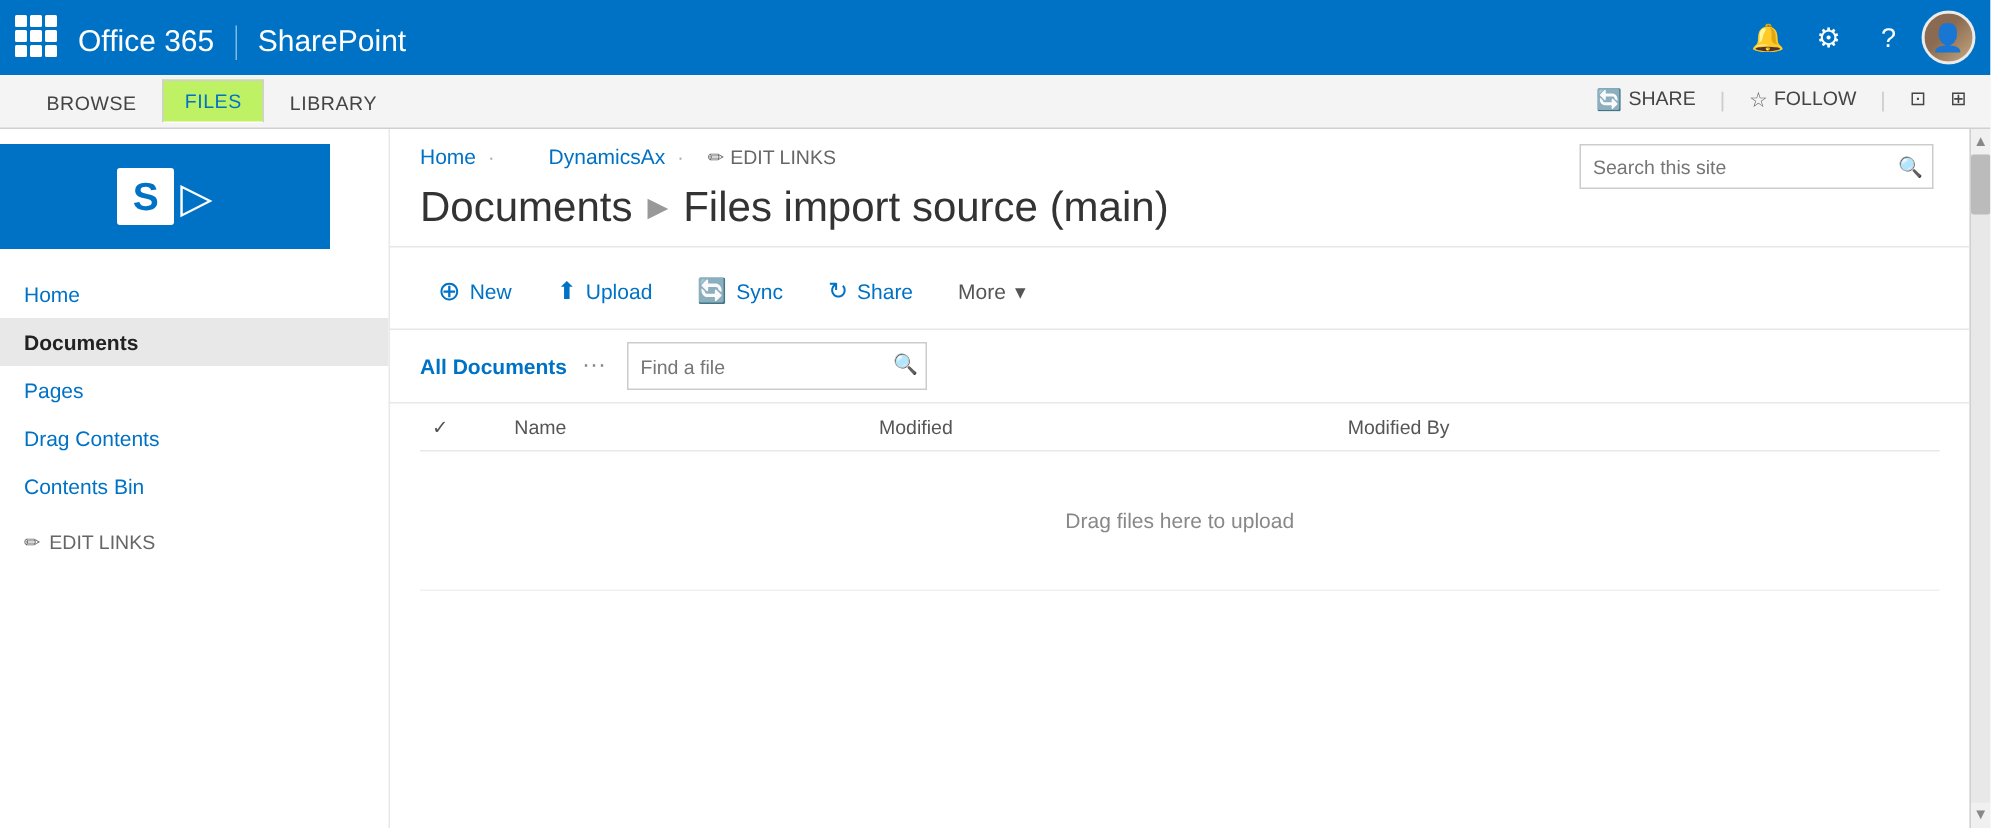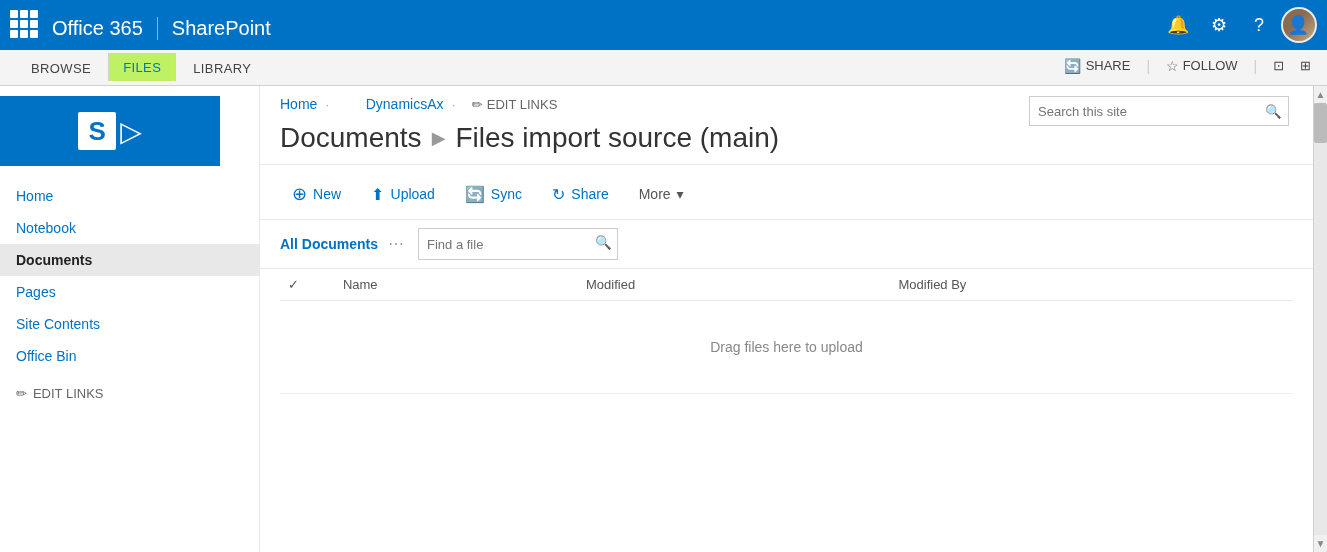--- a/index.html
+++ b/index.html
@@ -245,21 +245,21 @@
     }
     .page-title-sub {
       font-size: 28px;
       font-weight: 300;
       color: #333;
     }
     .search-input-wrapper {
       position: relative;
     }
     .search-input {
-      width: 260px;
+      width: 236px;
       height: 30px;
       padding: 0 30px 0 8px;
       border: 1px solid #ccc;
       font-size: 13px;
       color: #999;
       outline: none;
       background: white;
     }
     .search-btn {
       position: absolute;
@@ -460,25 +460,24 @@
 <div style="display:flex; height: calc(552px - 50px - 36px); background:white; position:relative;">
 
   <div class="sidebar">
     <div class="sidebar-logo">
       <div class="sp-logo">
         <div class="sp-s">S</div>
         <div class="sp-arrow">▷</div>
       </div>
     </div>
     <div class="sidebar-nav-item">Home</div>
-    <div class="sidebar-nav-item">Notebook</div>
     <div class="sidebar-nav-item active">Documents</div>
     <div class="sidebar-nav-item">Pages</div>
-    <div class="sidebar-nav-item">Site Contents</div>
-    <div class="sidebar-nav-item">Office Bin</div>
+    <div class="sidebar-nav-item">Drag Contents</div>
+    <div class="sidebar-nav-item">Contents Bin</div>
     <div class="sidebar-edit-links">
       <span>✏</span>
       <span>EDIT LINKS</span>
     </div>
   </div>
 
   <div class="content-with-scroll">
     <div class="relative-container">
 
       <div class="content-top">

